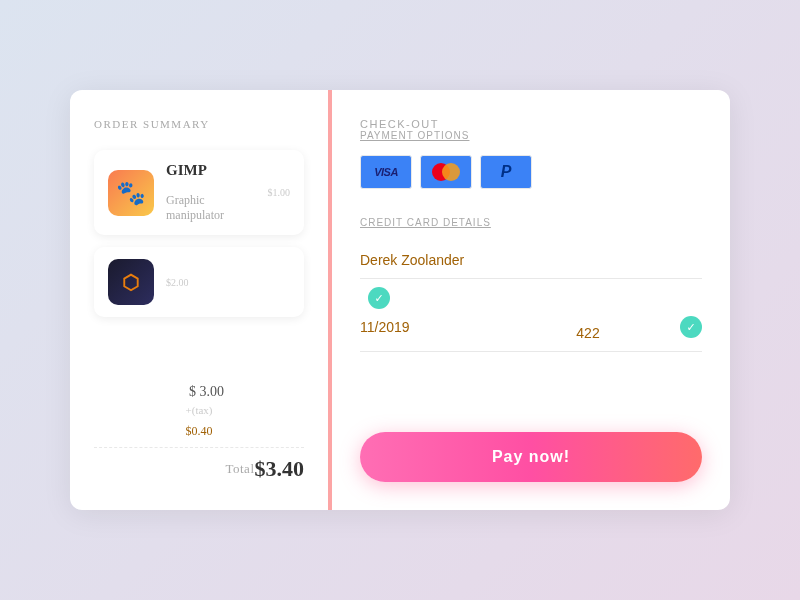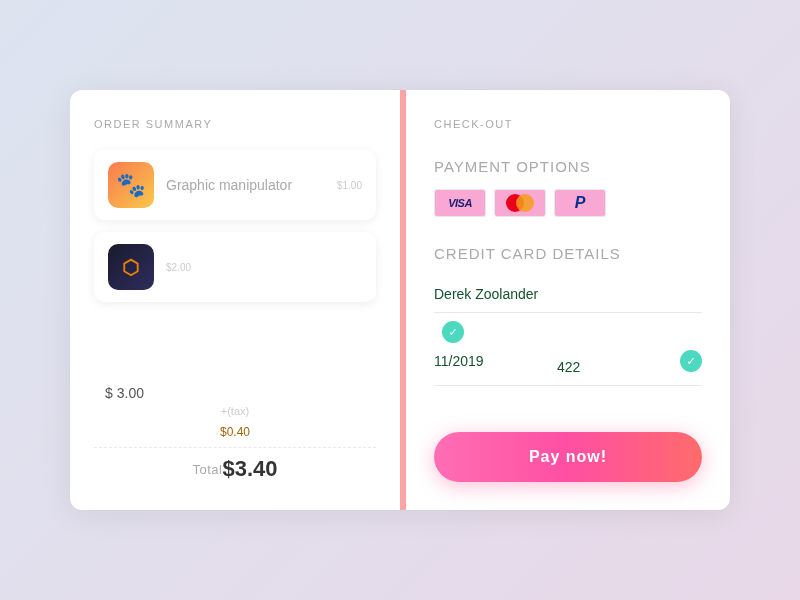--- a/index.html
+++ b/index.html
@@ -20,25 +20,26 @@
       border-radius: 12px;
       display: flex;
       width: 660px;
       min-height: 420px;
       box-shadow: 0 4px 30px rgba(0,0,0,0.08);
       overflow: hidden;
     }
 
     
     .left-panel {
-      width: 336px;
-      border-right: 6px solid #fca5a5;
+      width: 262px;
+      border-right: 4px solid #fca5a5;
       padding: 28px 24px;
       display: flex;
       flex-direction: column;
+      font-family: Liberation Serif, serif;
     }
 
     .panel-title {
       font-size: 11px;
       letter-spacing: 1.5px;
       color: #aaa;
       text-transform: uppercase;
       margin-bottom: 20px;
     }
 
@@ -83,39 +84,39 @@
       flex: 1;
     }
 
     .product-name {
       font-size: 15px;
       font-weight: 600;
       color: #333;
     }
 
     .product-desc {
-      font-size: 14px;
+      font-size: 12px;
       color: #aaa;
-      margin-top: 0;
+      margin-top: 14px;
     }
 
     .product-price {
       font-size: 10px;
       color: #ccc;
       font-weight: 500;
     }
 
     .summary-section {
       margin-top: 20px;
       padding-top: 16px;
     }
 
     .summary-row {
       display: flex;
-      justify-content: flex-start;
+      justify-content: center;
       align-items: center;
       gap: 16px;
       margin-bottom: 4px;
     }
 
     .summary-value {
       font-size: 14px;
       color: #555;
       font-weight: 500;
       min-width: 50px;
@@ -143,21 +144,21 @@
     }
 
     .divider-dashed {
       border: none;
       border-top: 1.5px dashed #e8e8e8;
       margin: 8px 0;
     }
 
     .total-row {
       display: flex;
-      justify-content: center;
+      justify-content: flex-end;
       align-items: center;
       margin-top: 6px;
     }
 
     .total-label {
       font-size: 13px;
       color: #aaa;
       letter-spacing: 0.5px;
     }
 
@@ -173,47 +174,47 @@
       padding: 28px 28px;
       display: flex;
       flex-direction: column;
     }
 
     .checkout-title {
       font-size: 11px;
       letter-spacing: 1.5px;
       color: #aaa;
       text-transform: uppercase;
-      margin-bottom: 28px;
     }
 
     .section-label {
-      font-size: 15px;
+      font-size: 10px;
       letter-spacing: 1px;
       color: #aaa;
       text-transform: uppercase;
       margin-bottom: 14px;
+      text-decoration: underline;
     }
 
     .payment-options {
       display: flex;
       gap: 8px;
       margin-bottom: 28px;
     }
 
     .payment-option {
       width: 52px;
-      height: 28px;
+      height: 34px;
       border: 1.5px solid #e8e8e8;
       border-radius: 3px;
       display: flex;
       align-items: center;
       justify-content: center;
       cursor: pointer;
-      background: #f9a8d4;
+      background: #3b82f6;
     }
 
     .visa-logo {
       font-size: 11px;
       font-weight: 800;
       color: #1a1f71;
       letter-spacing: -0.5px;
       font-style: italic;
     }
 
@@ -255,21 +256,21 @@
       flex-direction: column;
       gap: 0;
       flex: 1;
     }
 
     .input-field {
       border: none;
       border-bottom: 1.5px solid #e8e8e8;
       padding: 10px 0;
       font-size: 14px;
-      color: #14532d;
+      color: #a16207;
       width: 100%;
       outline: none;
       background: transparent;
       margin-bottom: 4px;
     }
 
     .input-field::placeholder {
       color: #bbb;
     }
 
@@ -310,21 +311,21 @@
 
     .expiry-cvv-row .input-field {
       border-bottom: none;
       padding: 0;
       margin-bottom: 0;
       flex: 1;
     }
 
     .cvv-input {
       width: 60px;
-      text-align: left;
+      text-align: center;
       margin-top: 12px;
     }
 
     .ec-check {
       width: 22px;
       height: 22px;
       background: #4cd9c0;
       border-radius: 50%;
       display: flex;
       align-items: center;
@@ -373,20 +374,21 @@
   <div class="left-panel">
     <div class="panel-title">Order Summary</div>
 
     <div class="product-list">
 
       <div class="product-item">
         <div class="product-icon gimp-icon">
           <span class="gimp-face">🐾</span>
         </div>
         <div class="product-info">
+          <div class="product-name">GIMP</div>
           <div class="product-desc">Graphic manipulator</div>
         </div>
         <div class="product-price">$1.00</div>
       </div>
 
       <div class="product-item">
         <div class="product-icon blender-icon">
           <span class="blender-b">⬡</span>
         </div>
         <div class="product-price">$2.00</div>

